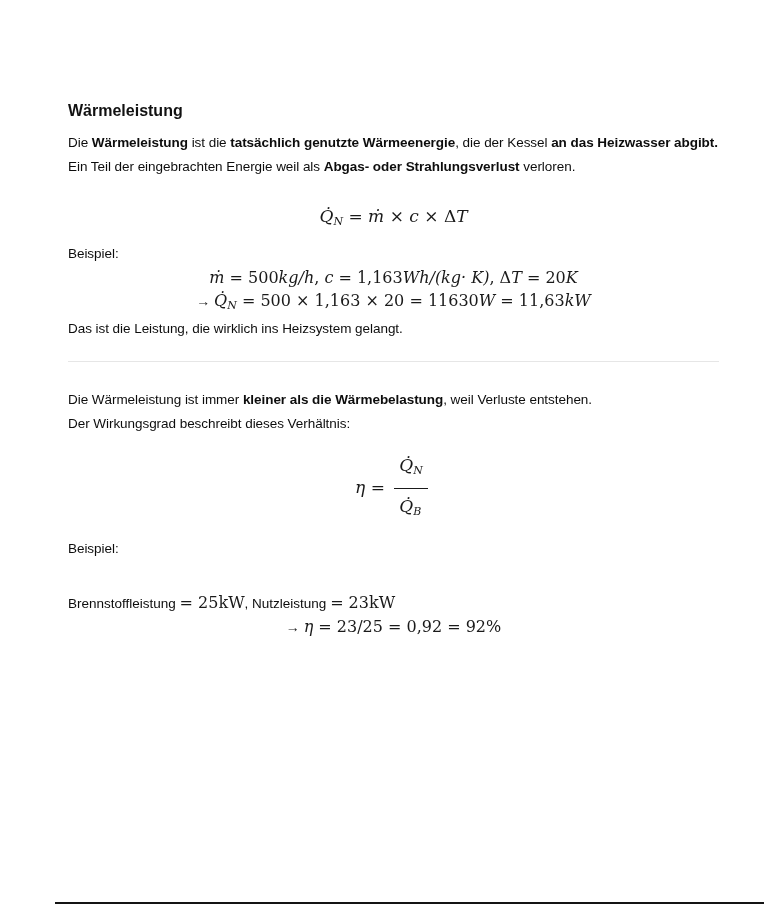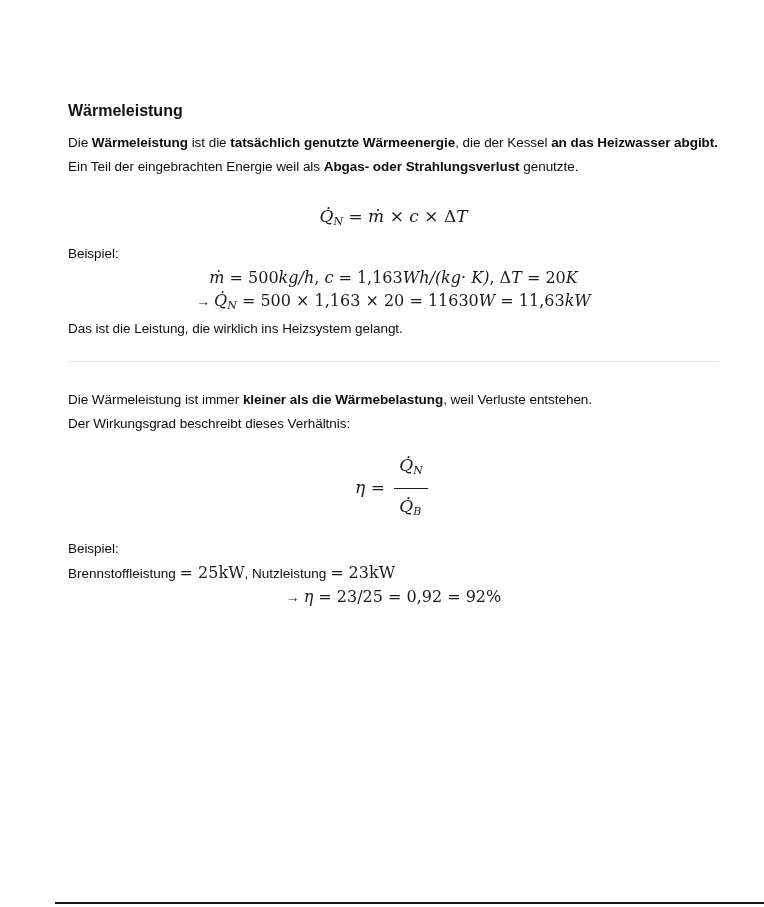--- a/index.html
+++ b/index.html
@@ -66,20 +66,21 @@
     display: inline-block;
     vertical-align: middle;
     text-align: left;
     margin: 0 4px;
   }
   .frac .num { display: block; padding: 1px 5px 3px 5px; }
   .frac .den { display: block; border-top: 1.3px solid #1a1a1a; padding: 3px 5px 1px 5px; }
   .mixed-line {
     font-size: 13.5px;
     line-height: 23px;
+    margin-top: 30px;
   }
   .mixed-line .math { font-size: 16px; }
   hr.divider {
     border: none;
     border-top: 1.5px solid #e6e6e6;
     margin: 20px 0 26px 0;
   }
   .bottom-bar {
     position: absolute;
     left: 55px; right: 0;
@@ -88,21 +89,21 @@
     background: #141414;
   }
 </style>
 </head>
 <body>
 
 <div class="content">
 
   <h3 class="sec-heading">Wärmeleistung</h3>
 
-  <p class="body-text"><span>Die </span><strong>Wärmeleistung</strong><span> ist die </span><strong>tatsächlich genutzte Wärmeenergie</strong><span>, die der Kessel </span><strong>an das Heizwasser abgibt.</strong><br><span>Ein Teil der eingebrachten Energie weil als </span><strong>Abgas- oder Strahlungsverlust</strong><span> genutzte.</span></p>
+  <p class="body-text"><span>Die </span><strong>Wärmeleistung</strong><span> ist die </span><strong>tatsächlich genutzte Wärmeenergie</strong><span>, die der Kessel </span><strong>an das Heizwasser abgibt.</strong><br><span>Ein Teil der eingebrachten Energie weil als </span><strong>Abgas- oder Strahlungsverlust</strong><span> verloren.</span></p>
 
 
   <div class="display-formula math">
     <span class="mi">Q̇</span><span class="msub">N</span><span class="mn"> = </span><span class="mi">ṁ</span><span class="mn"> × </span><span class="mi">c</span><span class="mn"> × </span><span class="mn">Δ</span><span class="mi">T</span>
   </div>
 
   <p class="body-text mt8">Beispiel:</p>
 
   <div class="math"><span class="mi">ṁ</span><span class="mn"> = 500</span><span class="mi">kg/h</span><span class="mn">, </span><span class="mi">c</span><span class="mn"> = 1,163</span><span class="mi">Wh/(kg· K)</span><span class="mn">, Δ</span><span class="mi">T</span><span class="mn"> = 20</span><span class="mi">K</span></div>
 

